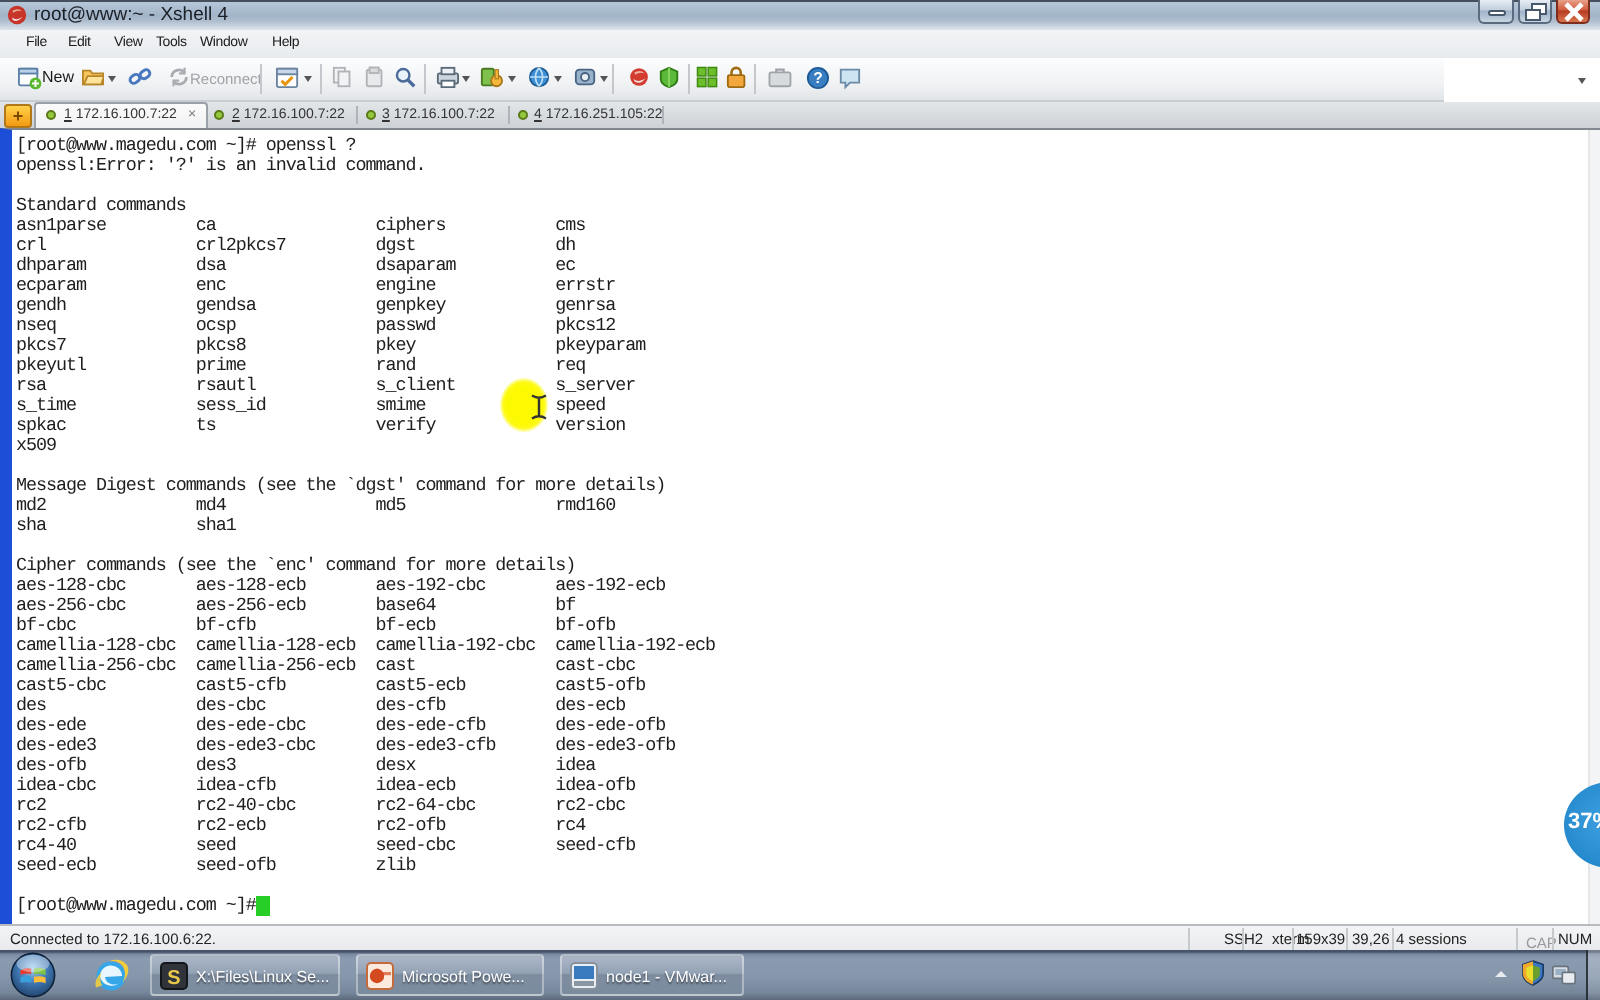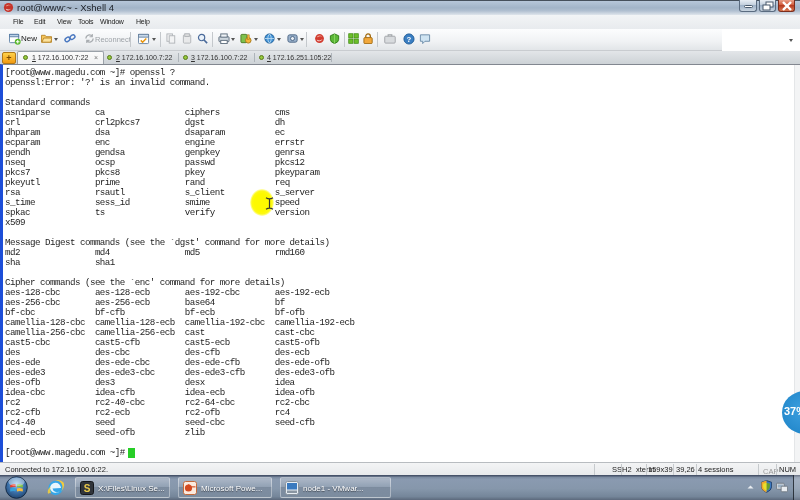--- a/index.html
+++ b/index.html
@@ -22,21 +22,21 @@
 .tarrow{position:absolute;top:9px;width:0;height:0;border-left:2.5px solid transparent;border-right:2.5px solid transparent;border-top:3px solid #555}
 
 #tabs{left:0;top:51px;width:800px;height:13px;background:linear-gradient(180deg,#e3e6e9,#cdd2d6);font-size:7px;color:#333}
 #tabact{position:absolute;left:17px;top:0;width:87px;height:13px;background:linear-gradient(180deg,#fbfbfb,#f0f1f2);border:1px solid #9aa1a8;border-bottom:none;border-radius:2px 2px 0 0}
 .tdot{position:absolute;top:4px;width:5px;height:5px;border-radius:50%;background:#94c93d;border:1px solid #5a7a1a}
 .tlbl{position:absolute;top:2.5px;white-space:nowrap}
 .tsepv{position:absolute;top:2px;width:1px;height:9px;background:#aeb4ba}
 #plus{position:absolute;left:2px;top:1px;width:14px;height:12px;border:1px solid #b07818;border-radius:2px;
  background:linear-gradient(180deg,#ffd24a,#f29a12);color:#7a4a00;font-size:9px;font-weight:bold;text-align:center;line-height:10px}
 
-#term{left:0;top:64px;width:800px;height:398px;background:#fff;border-top:1px solid #828790;border-left:3px solid #1d4ed8}
+#term{left:0;top:64px;width:800px;height:398px;background:#fff;border-top:1px solid #828790;border-left:6px solid #1d4ed8}
 #term pre{position:absolute;left:2px;top:3px;font-family:"Liberation Mono",monospace;font-size:9.2px;letter-spacing:-0.52px;line-height:10px;color:#1e1e1e}
 #scroll{left:794px;top:65px;width:6px;height:397px;background:#f3f4f5;border-left:1px solid #e4e6e8}
 #ydot{left:250px;top:189px;width:24px;height:27px;border-radius:50%;
  background:radial-gradient(ellipse,rgba(253,249,0,1) 0 46%,rgba(253,249,0,0.92) 60%,rgba(253,249,0,0) 74%)}
 #cursor{left:128px;top:448px;width:7px;height:10px;background:#27ce27}
 
 #status{left:0;top:462px;width:800px;height:13px;background:linear-gradient(180deg,#f3f4f5,#e8eaec);border-top:1px solid #b8bcc0;font-size:7.5px;color:#222}
 #status span{position:absolute;top:2px;white-space:nowrap}
 .ssep{position:absolute;top:1px;width:1px;height:11px;background:#c6cacd}
 
@@ -304,21 +304,21 @@
     </div>
     <div class="tkbtn" style="left:178px;width:94px;">
       <svg class="tkicon" viewBox="0 0 14 14">
         <rect x="0.5" y="0.5" width="13" height="13" rx="2" fill="#fceade" stroke="#c46a3c"></rect>
         <circle cx="5.5" cy="7" r="3.6" fill="#d44a20"></circle>
         <rect x="5" y="3.4" width="1.4" height="3.6" fill="#d44a20"></rect>
         <rect x="8.5" y="5" width="4" height="1.6" fill="#d44a20" opacity="0.7"></rect>
       </svg>
       <span class="lbl" style="max-width:68px">Microsoft Powe...</span>
     </div>
-    <div class="tkbtn" style="left:280px;width:111px;">
+    <div class="tkbtn" style="left:280px;width:92px;">
       <svg class="tkicon" viewBox="0 0 14 14">
         <rect x="0.5" y="0.5" width="13" height="13" rx="2" fill="#e8eef4" stroke="#88929c"></rect>
         <rect x="2" y="2" width="10" height="6.5" fill="#3a7abf"></rect>
         <rect x="2" y="9.5" width="10" height="2.5" fill="#8a96a2"></rect>
       </svg>
       <span class="lbl" style="max-width:69px">node1 - VMwar...</span>
     </div>
     <svg class="abs" style="left:747px;top:9px" width="7" height="6" viewBox="0 0 7 6">
       <path d="M0.5 4.5 L3.5 1.5 L6.5 4.5z" fill="#e8ecf0"></path>
     </svg>

